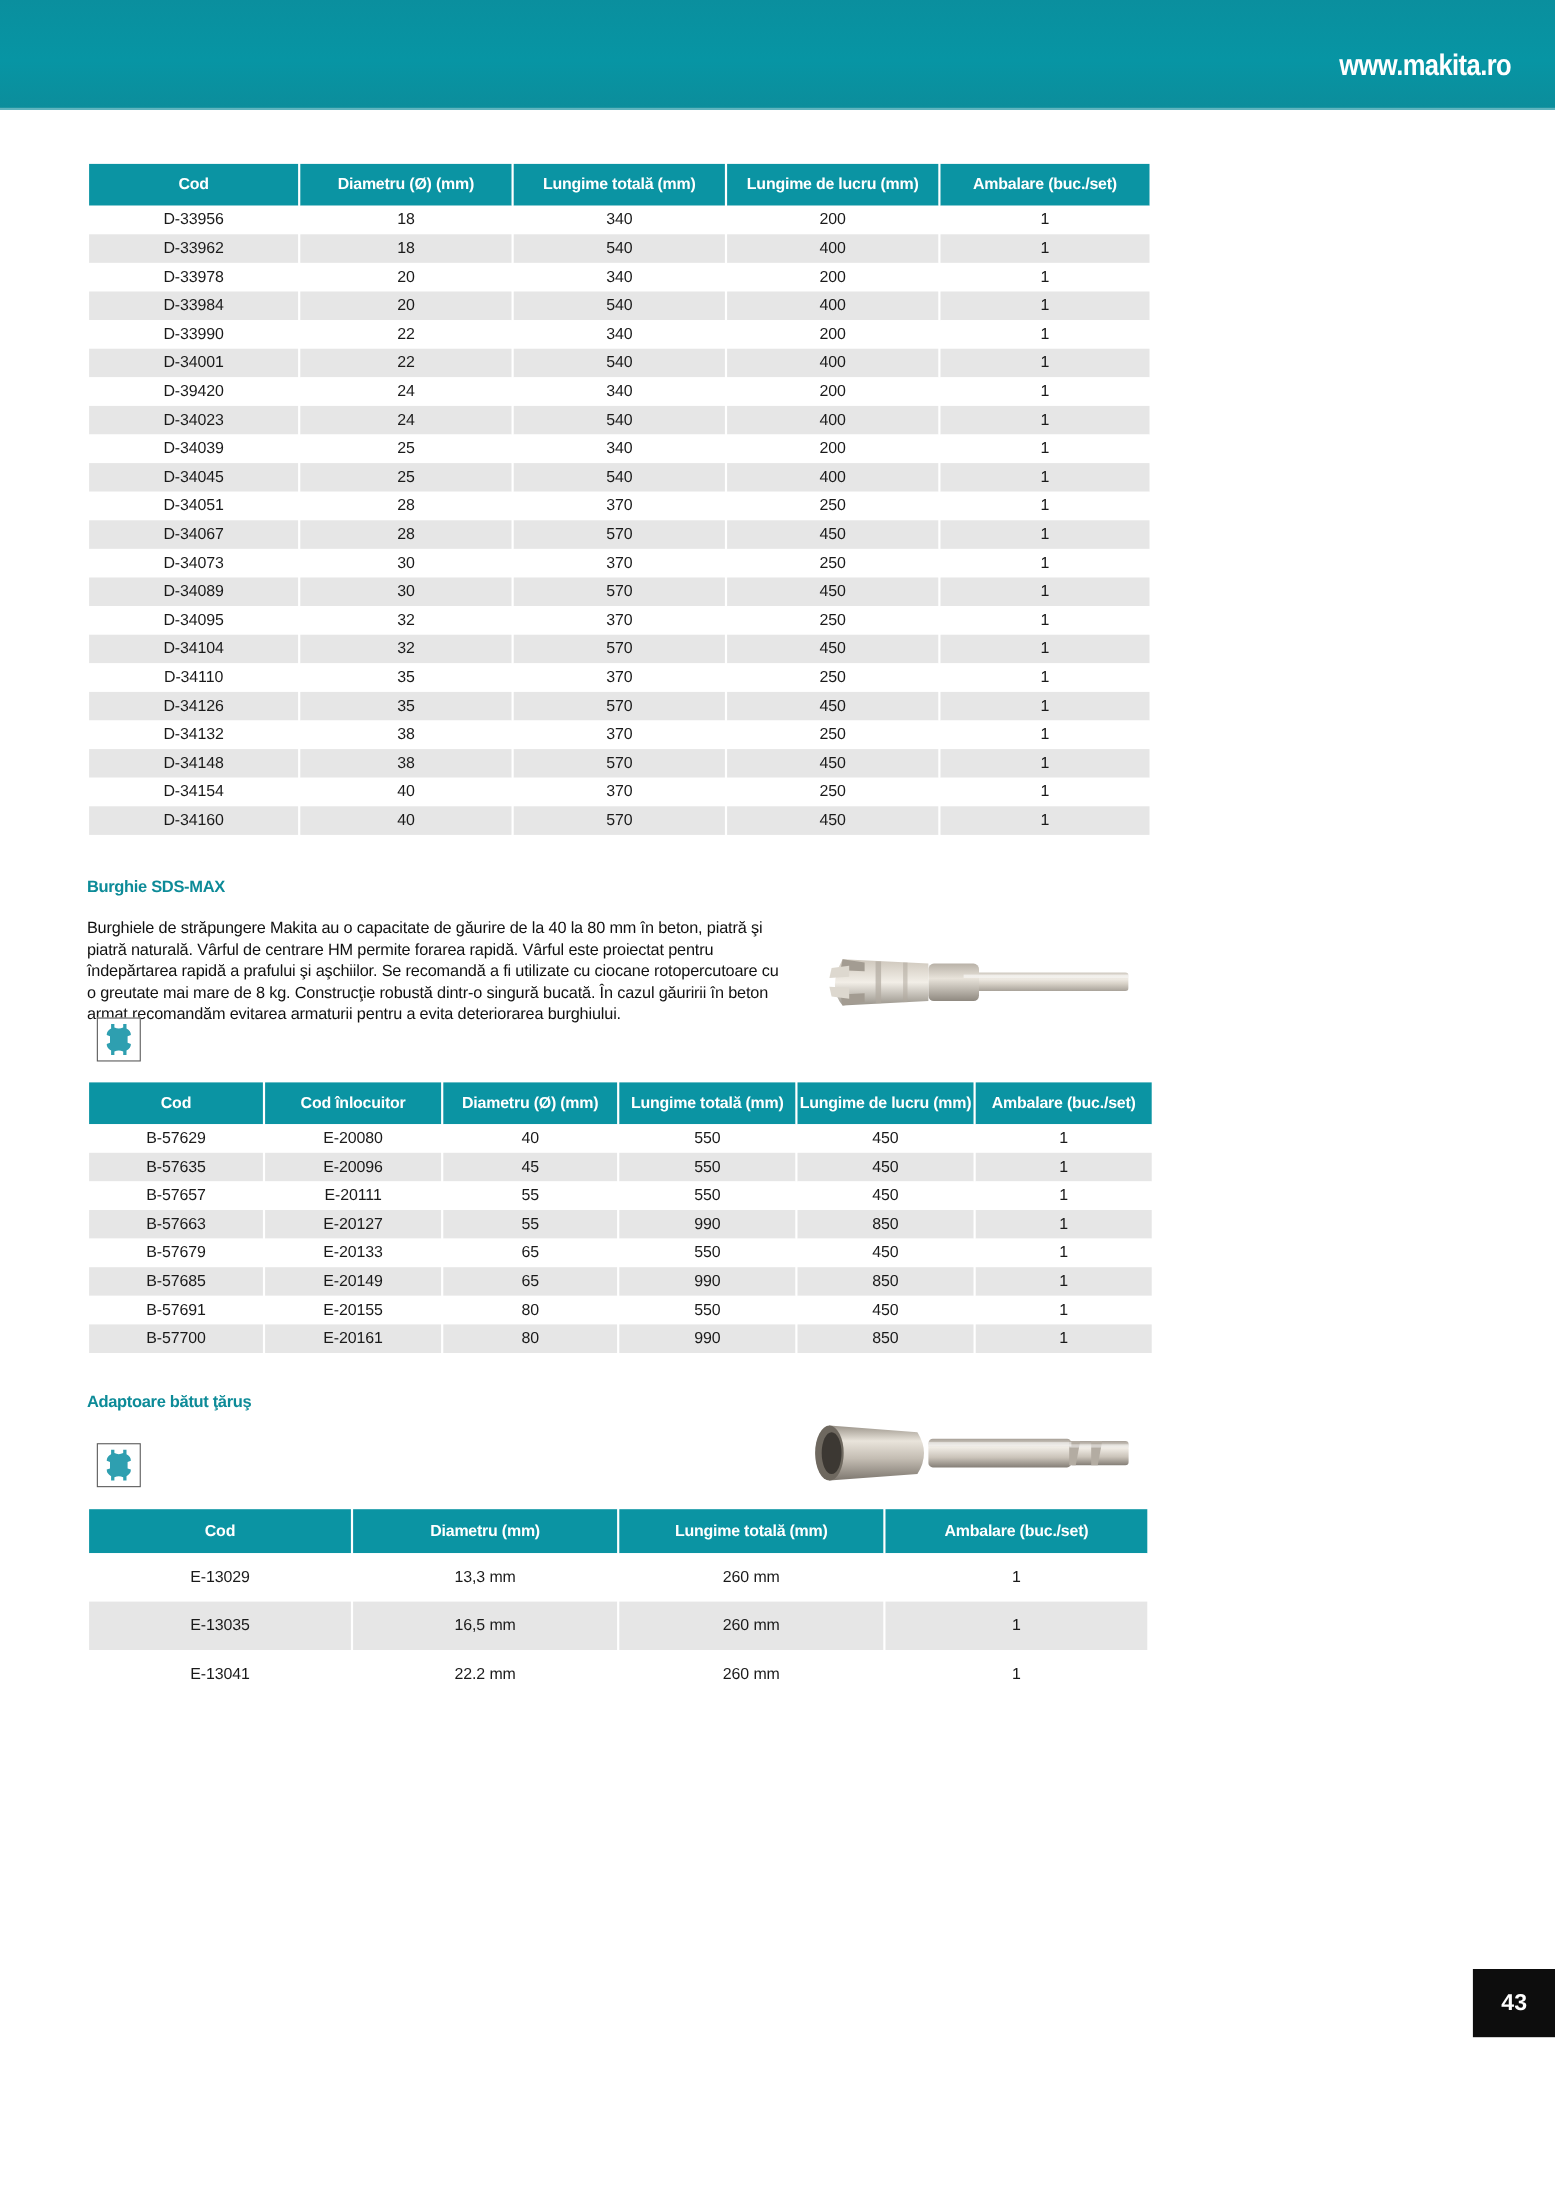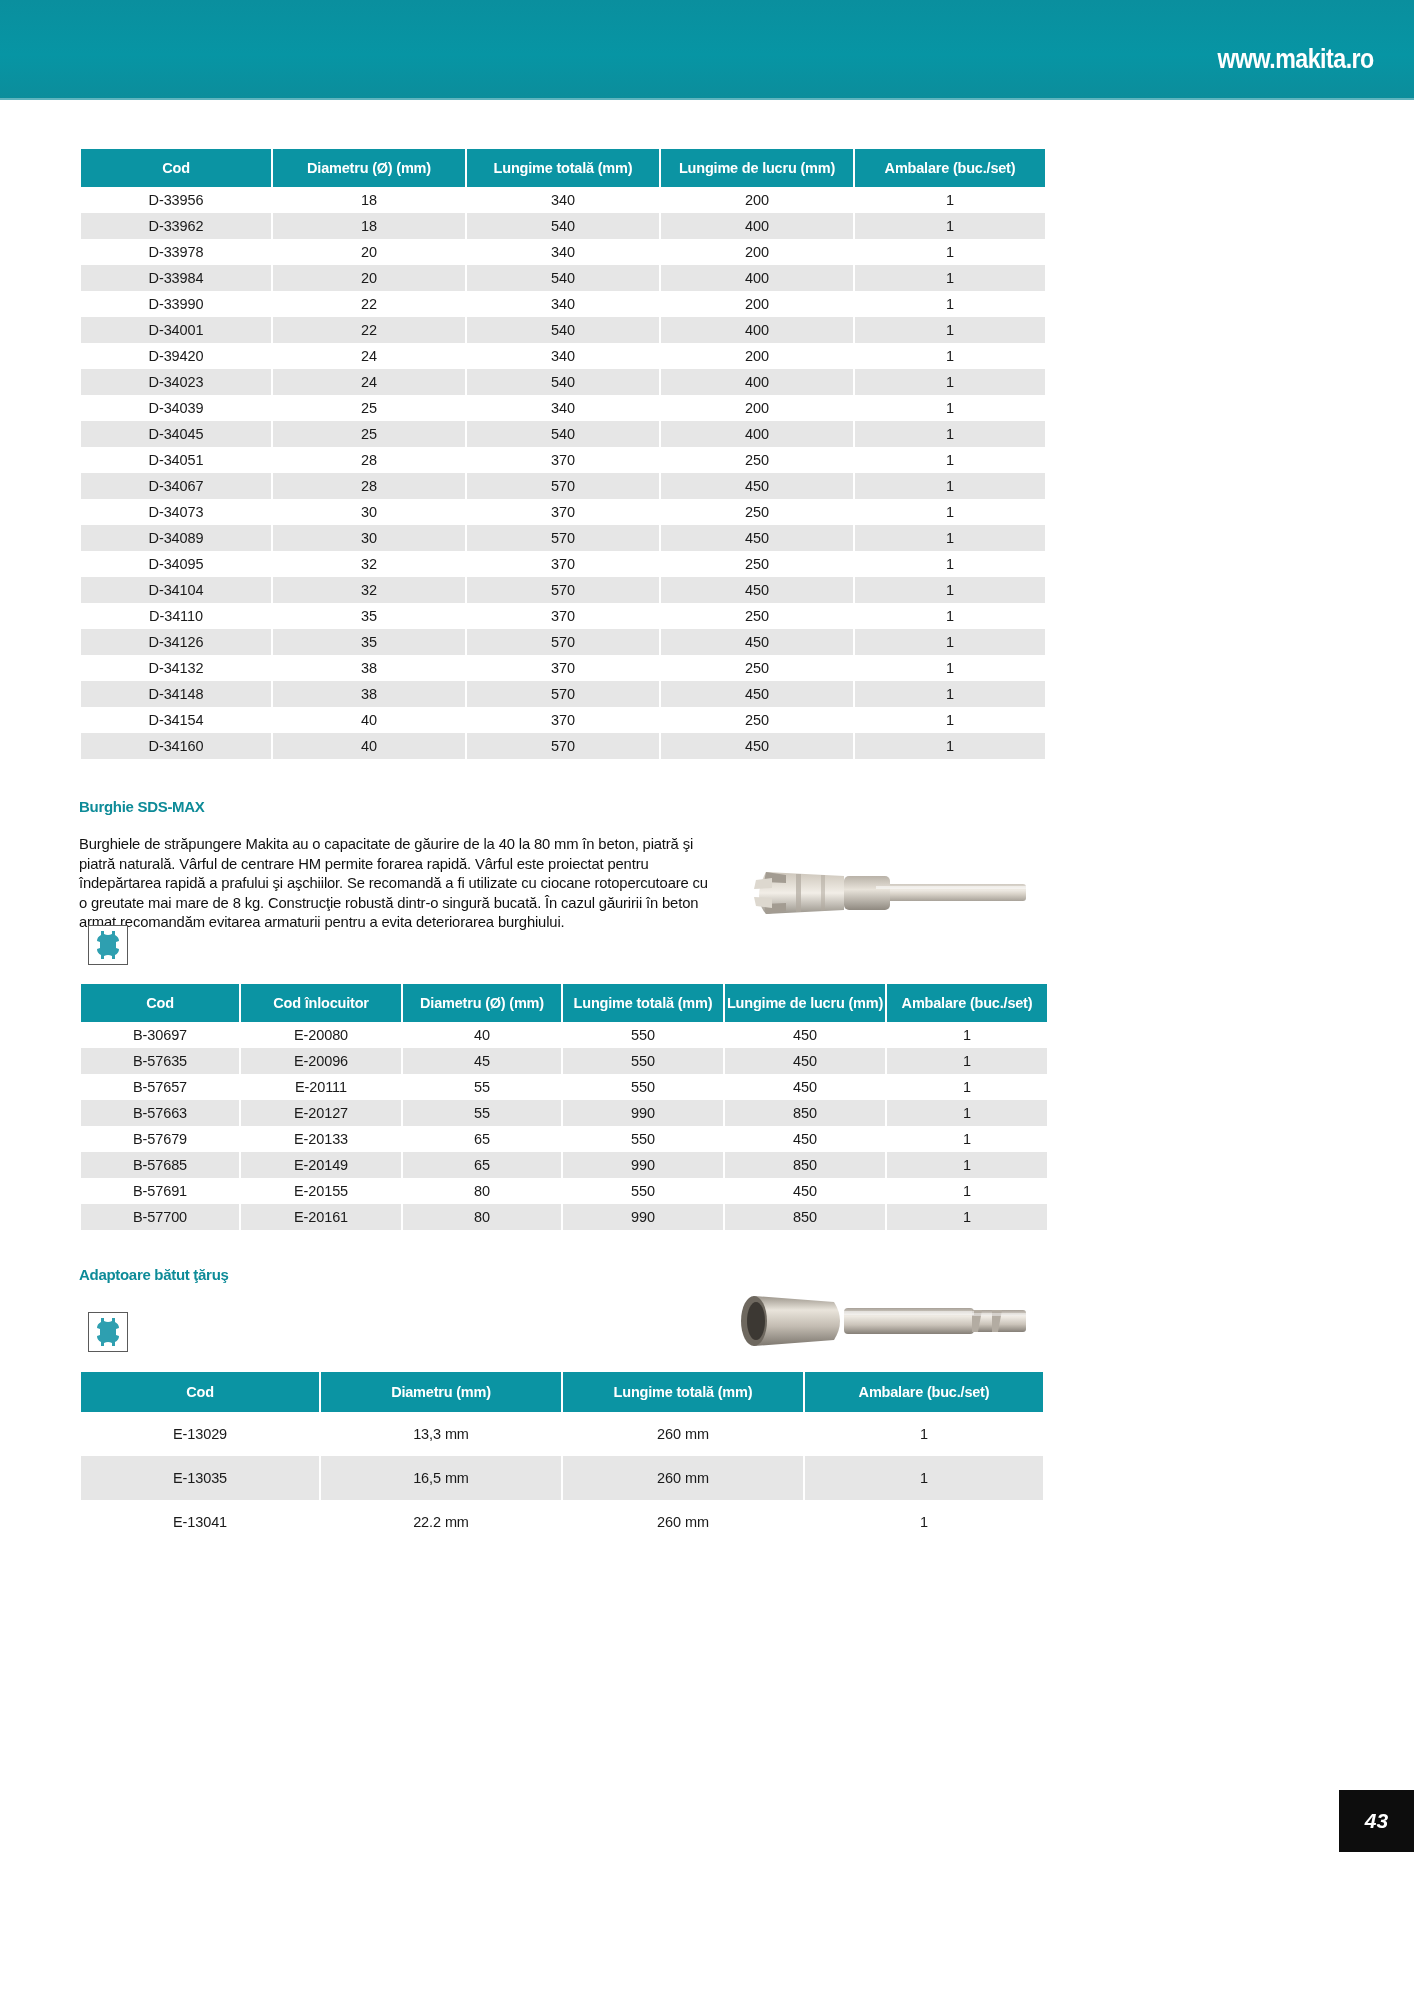--- a/index.html
+++ b/index.html
@@ -159,21 +159,20 @@
     top: 1790px;
     width: 75px;
     height: 62px;
     background: #0d0d0d;
     color: #ffffff;
     display: flex;
     align-items: center;
     justify-content: center;
     font-size: 21px;
     font-weight: bold;
-    font-style: italic;
   }
 </style>
 </head>
 <body>
 
 <div class="header-banner">
   <div class="site-url">www.makita.ro</div>
 </div>
 
 <div class="page">
@@ -412,21 +411,21 @@
             <th>Cod</th>
             <th>Cod înlocuitor</th>
             <th>Diametru (Ø) (mm)</th>
             <th>Lungime totală (mm)</th>
             <th>Lungime de lucru (mm)</th>
             <th>Ambalare (buc./set)</th>
           </tr>
         </thead>
       <tbody>
           <tr>
-            <td>B-30697</td>
+            <td>B-57629</td>
             <td>E-20080</td>
             <td>40</td>
             <td>550</td>
             <td>450</td>
             <td>1</td>
           </tr>
           <tr>
             <td>B-57635</td>
             <td>E-20096</td>
             <td>45</td>

